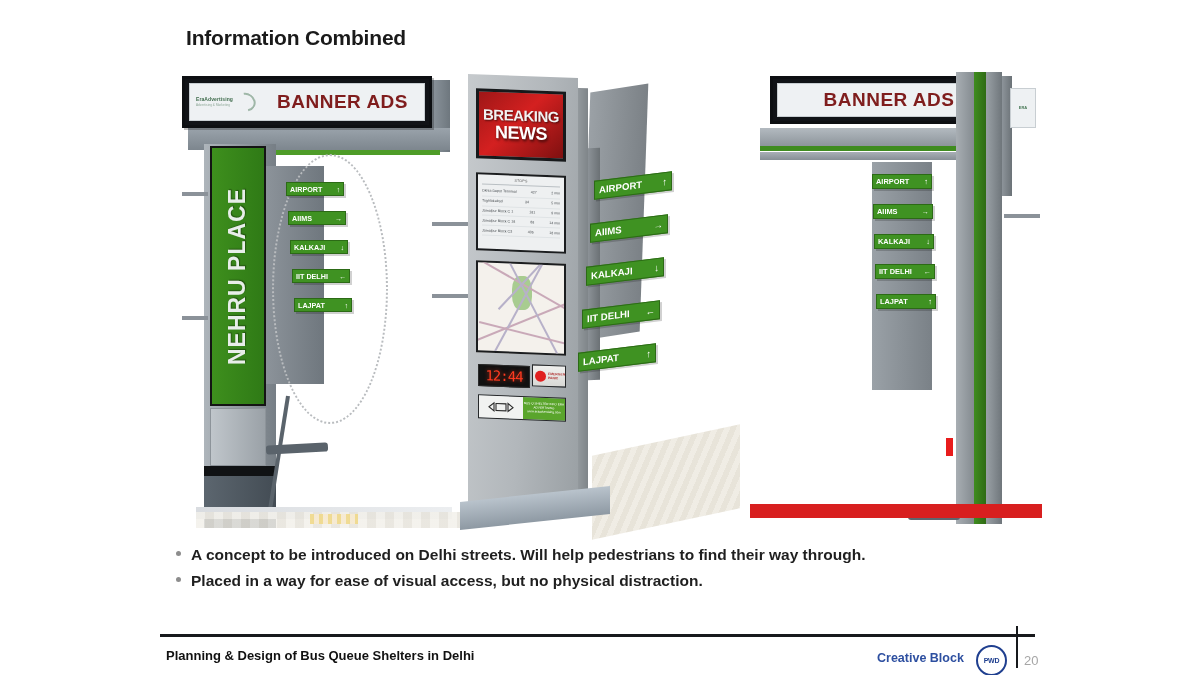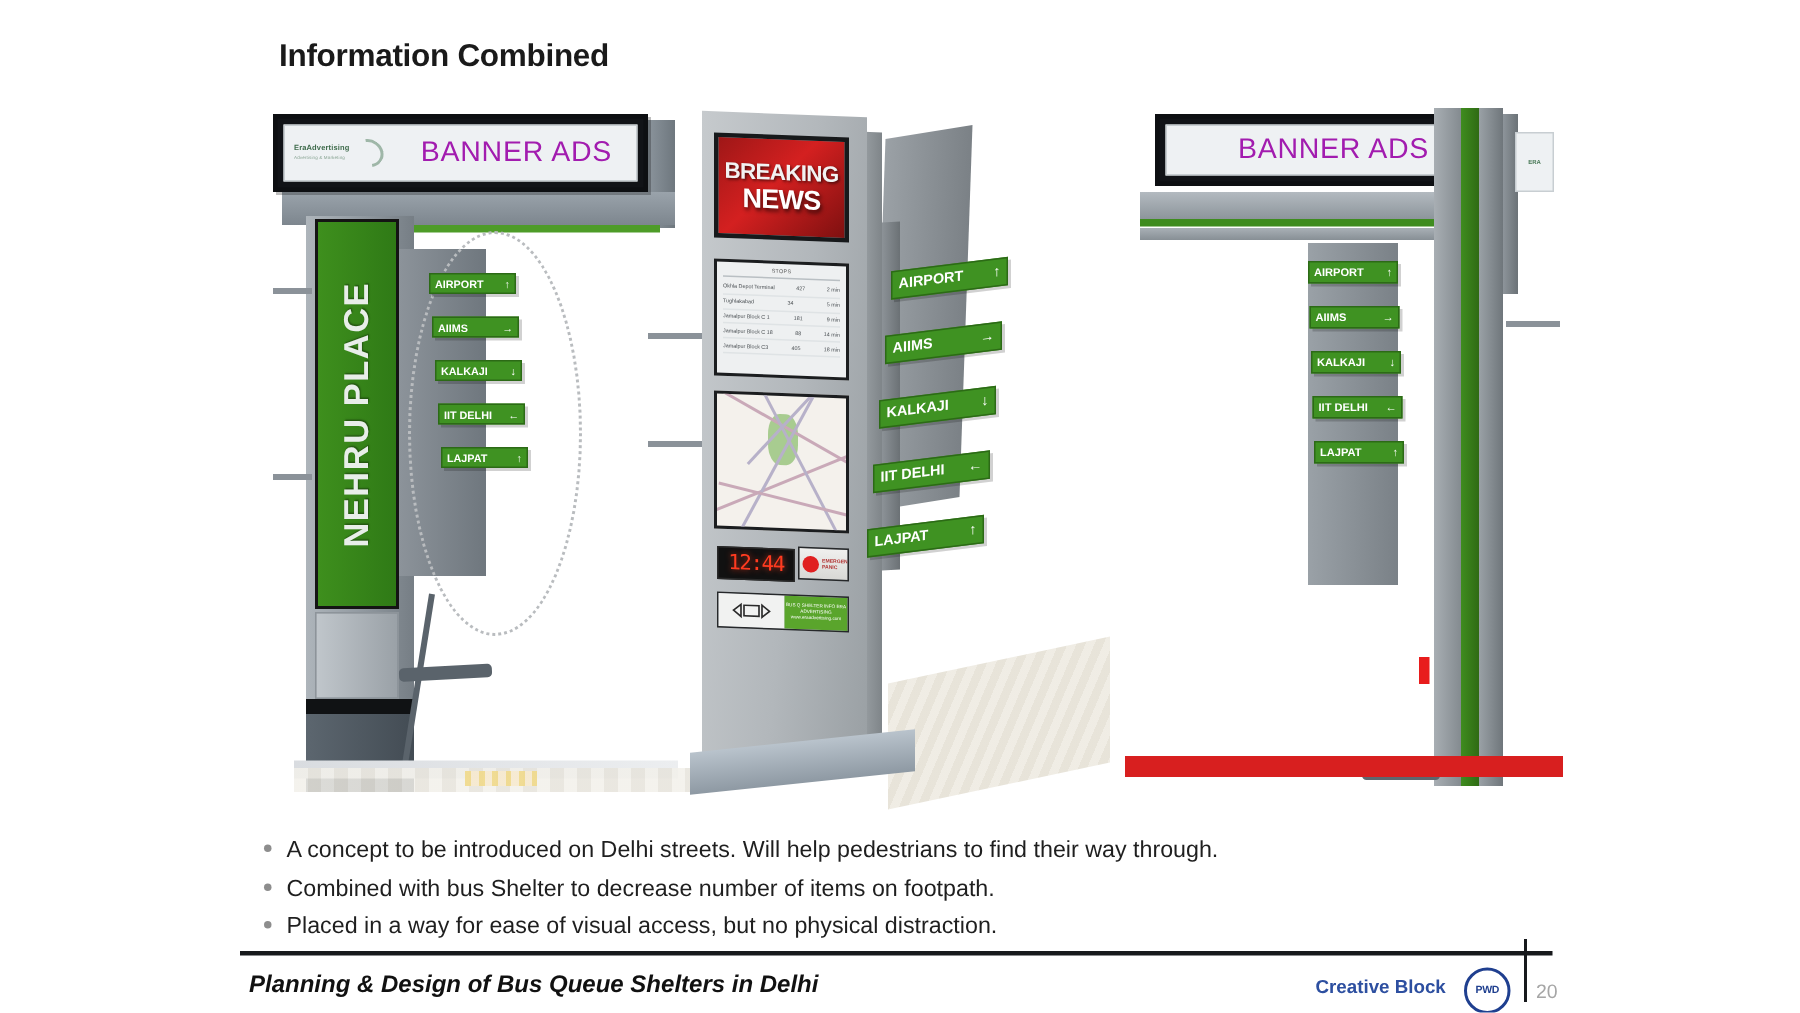--- a/index.html
+++ b/index.html
@@ -25,21 +25,21 @@
   .c1-banner-frame{
     position:absolute;left:0;top:10px;width:250px;height:52px;
     background:#111317;border:3px solid #0d0f12;box-sizing:border-box;
     box-shadow:2px 2px 0 rgba(0,0,0,.25);
   }
   .c1-banner-face{
     position:absolute;inset:4px;background:#eef1f3;
     border:1px solid #c8ced2;display:flex;align-items:center;
   }
   .banner-text{
-    font-size:19px;font-weight:normal;color:#a21caf;letter-spacing:.5px;
+    font-size:19px;font-weight:bold;color:#7f1d1d;letter-spacing:.5px;
     margin-left:auto;margin-right:16px;
   }
   .era-logo{
     position:absolute;left:6px;top:50%;transform:translateY(-50%);
     display:flex;align-items:center;gap:3px;
   }
   .era-logo .era-txt{
     display:block;font-size:5px;font-weight:bold;color:#3e6b4b;
     line-height:1.15;letter-spacing:.1px;
   }
@@ -280,33 +280,33 @@
   .c3-bench2{
     position:absolute;left:144px;top:442px;width:58px;height:8px;
     background:#6b747c;border-radius:4px 4px 0 0;
   }
   .c3-rail{position:absolute;left:244px;top:152px;width:36px;height:4px;background:#8b9299;}
   .c3-redband{
     position:absolute;left:-10px;top:442px;width:292px;height:14px;background:#d81f1f;
   }
 
   
-  .bullets{position:absolute;left:176px;top:556px;width:840px;}
+  .bullets{position:absolute;left:176px;top:544px;width:840px;font-weight:bold;}
   .bul{display:flex;align-items:flex-start;margin-bottom:3.5px;}
   .bul .dot{
     width:5px;height:5px;border-radius:50%;background:#8d8d8d;
     margin:7px 10px 0 0;flex:none;
   }
   .bul .tx{font-size:15.5px;color:#1f1f1f;line-height:1.42;}
 
   
   .foot-line{position:absolute;left:160px;top:634px;width:875px;height:3px;background:#17191c;}
   .foot-vline{position:absolute;left:1016px;top:626px;width:2px;height:42px;background:#17191c;}
   .foot-title{
-    position:absolute;left:166px;top:648px;font-size:16px;font-weight:bold;color:#111;font-style:italic;
+    position:absolute;left:166px;top:648px;font-size:13px;font-weight:bold;color:#111;
   }
   .foot-team{
     position:absolute;left:877px;top:651px;font-size:12.5px;font-weight:bold;color:#2d4fa0;
   }
   .pwd{
     position:absolute;left:976px;top:645px;width:27px;height:27px;border-radius:50%;
     border:2.5px solid #1f3f8f;display:flex;align-items:center;justify-content:center;
   }
   .pwd span{font-size:7px;font-weight:bold;color:#1f3f8f;letter-spacing:-.2px;}
   .pgnum{position:absolute;left:1024px;top:653px;font-size:13px;color:#a6a6a6;}
@@ -542,24 +542,20 @@
     </div>
   </div>
 
   <div class="bullets" id="bullets">
       <div class="bul">
         <div class="dot"></div>
         <div class="tx">A concept to be introduced on Delhi streets. Will help pedestrians to find their way through.</div>
       </div>
       <div class="bul">
         <div class="dot"></div>
-        <div class="tx">Combined with bus Shelter to decrease number of items on footpath.</div>
-      </div>
-      <div class="bul">
-        <div class="dot"></div>
         <div class="tx">Placed in a way for ease of visual access, but no physical distraction.</div>
       </div>
     </div>
 
   <div class="foot-line"></div>
   <div class="foot-vline"></div>
   <div class="foot-title">Planning &amp; Design of Bus Queue Shelters in Delhi</div>
   <div class="foot-team">Creative Block</div>
   <div class="pwd">
     <span>PWD</span>

